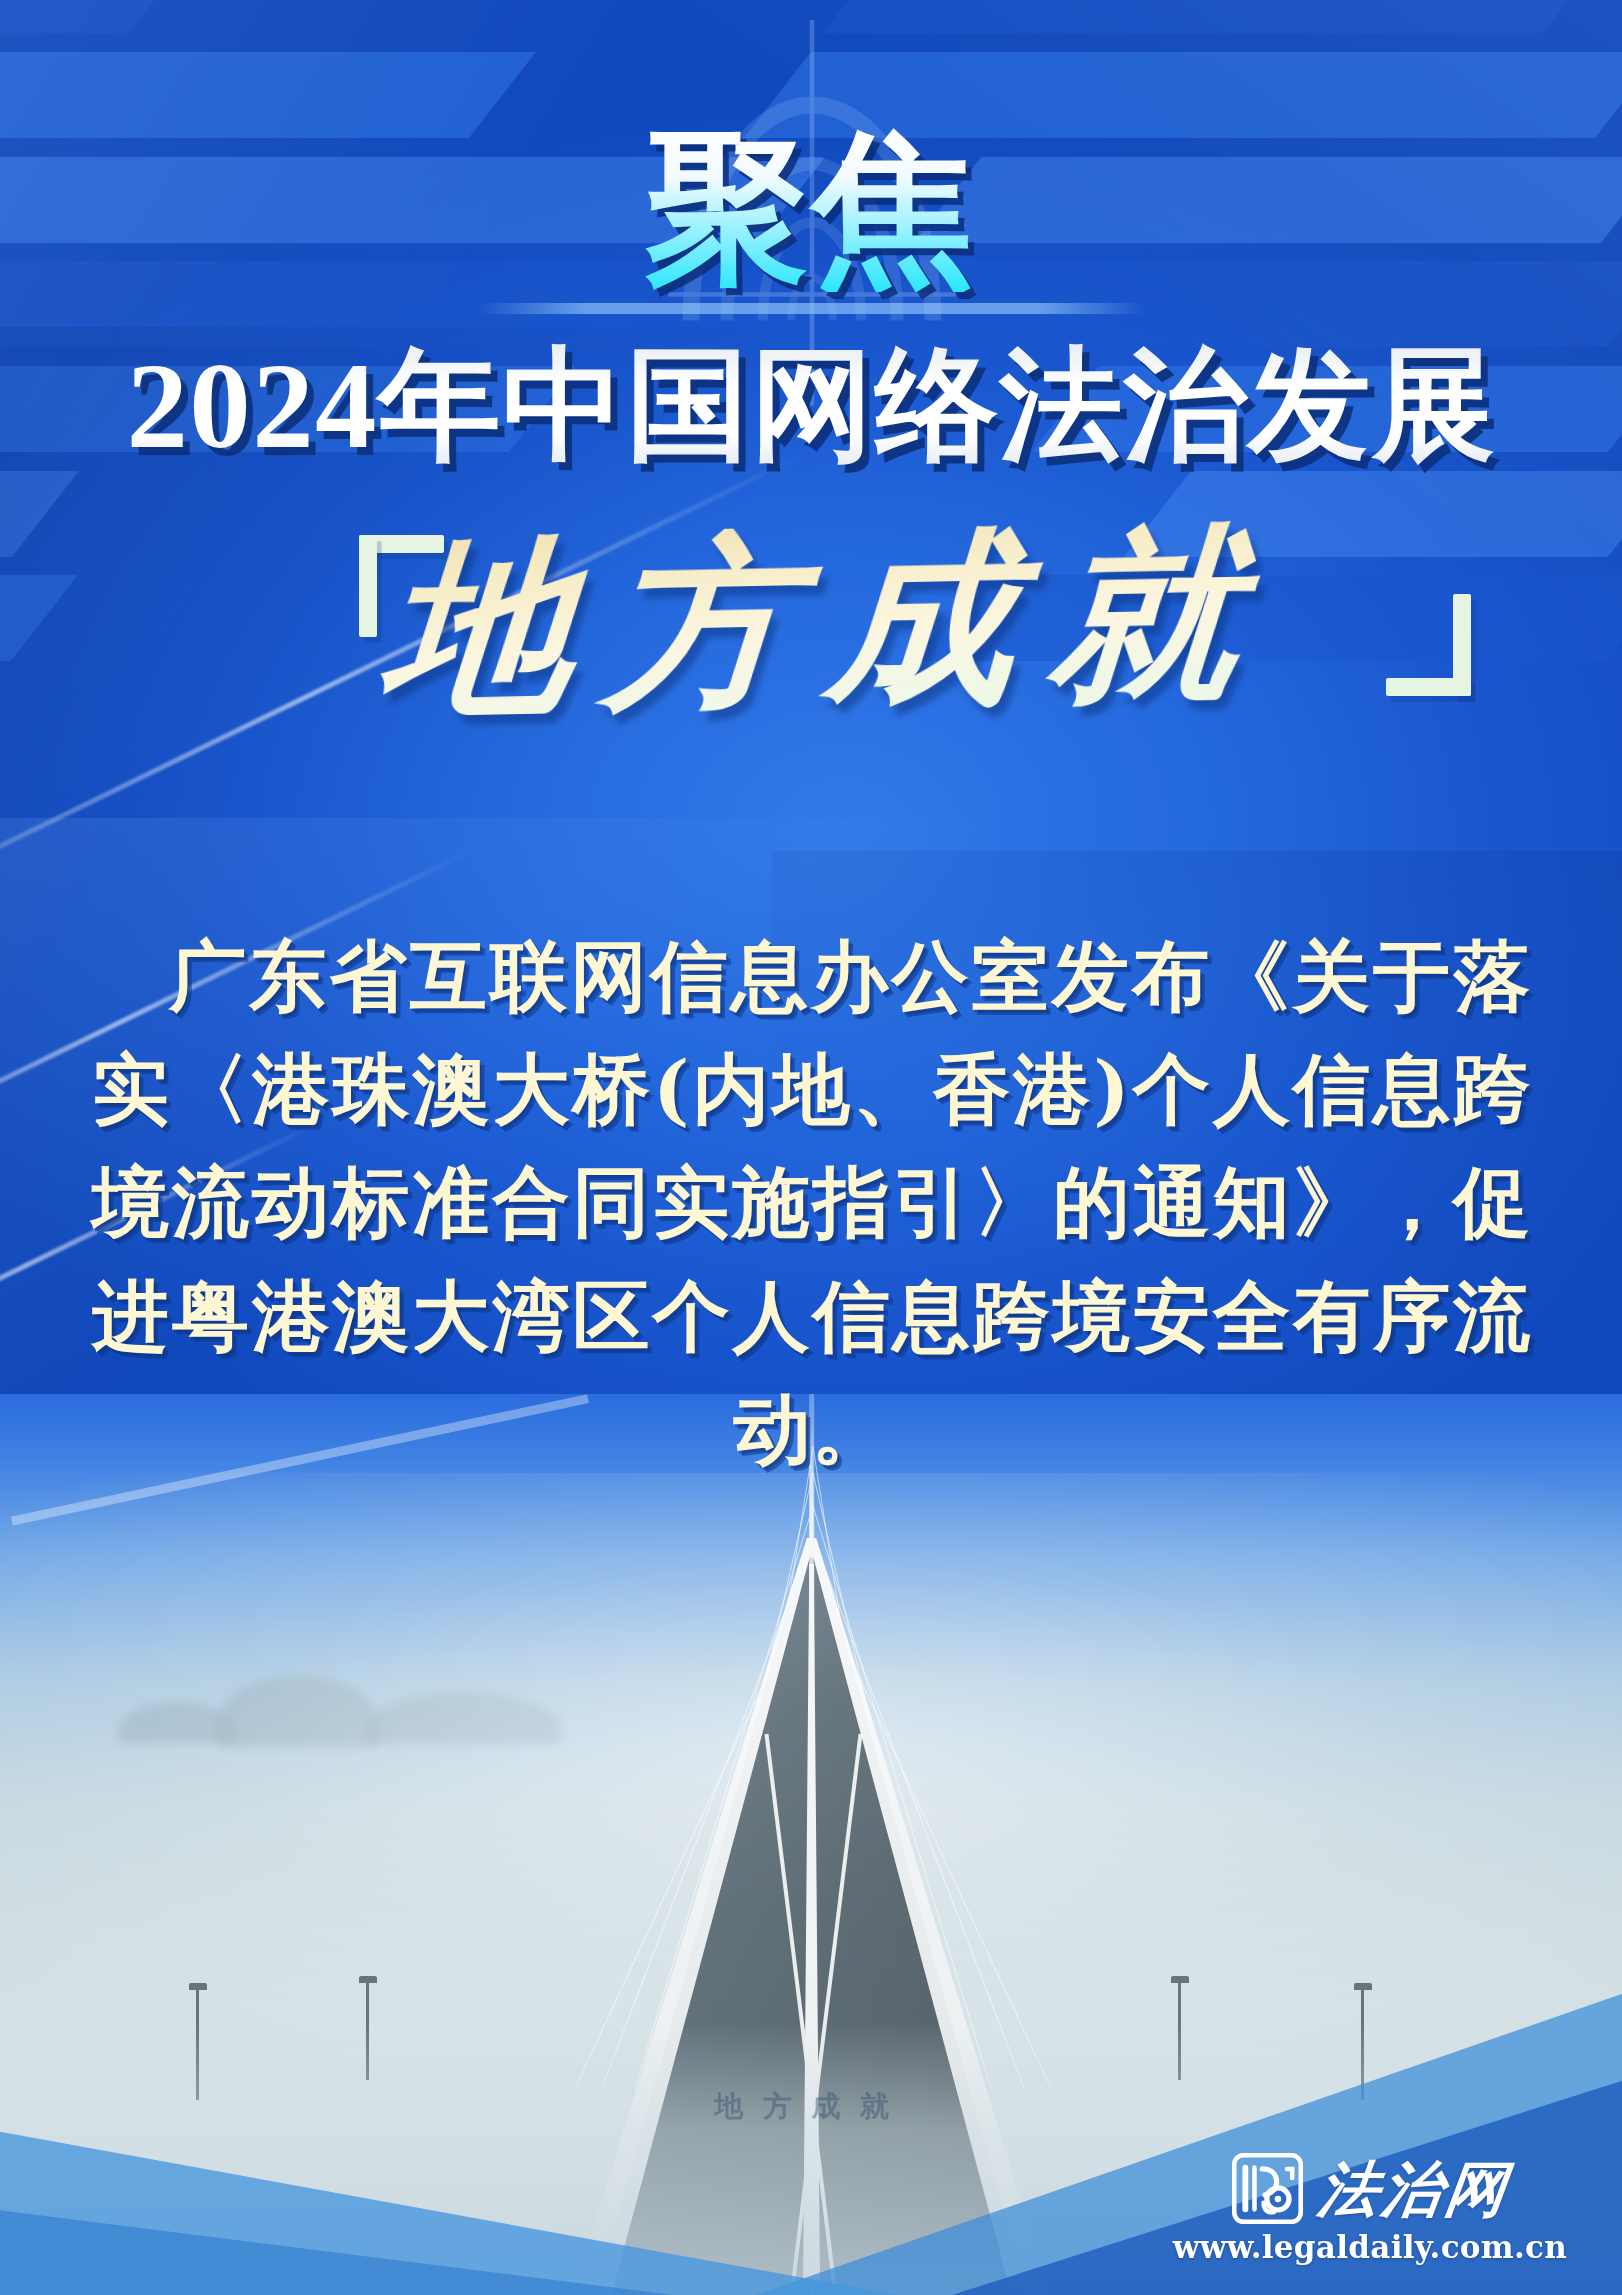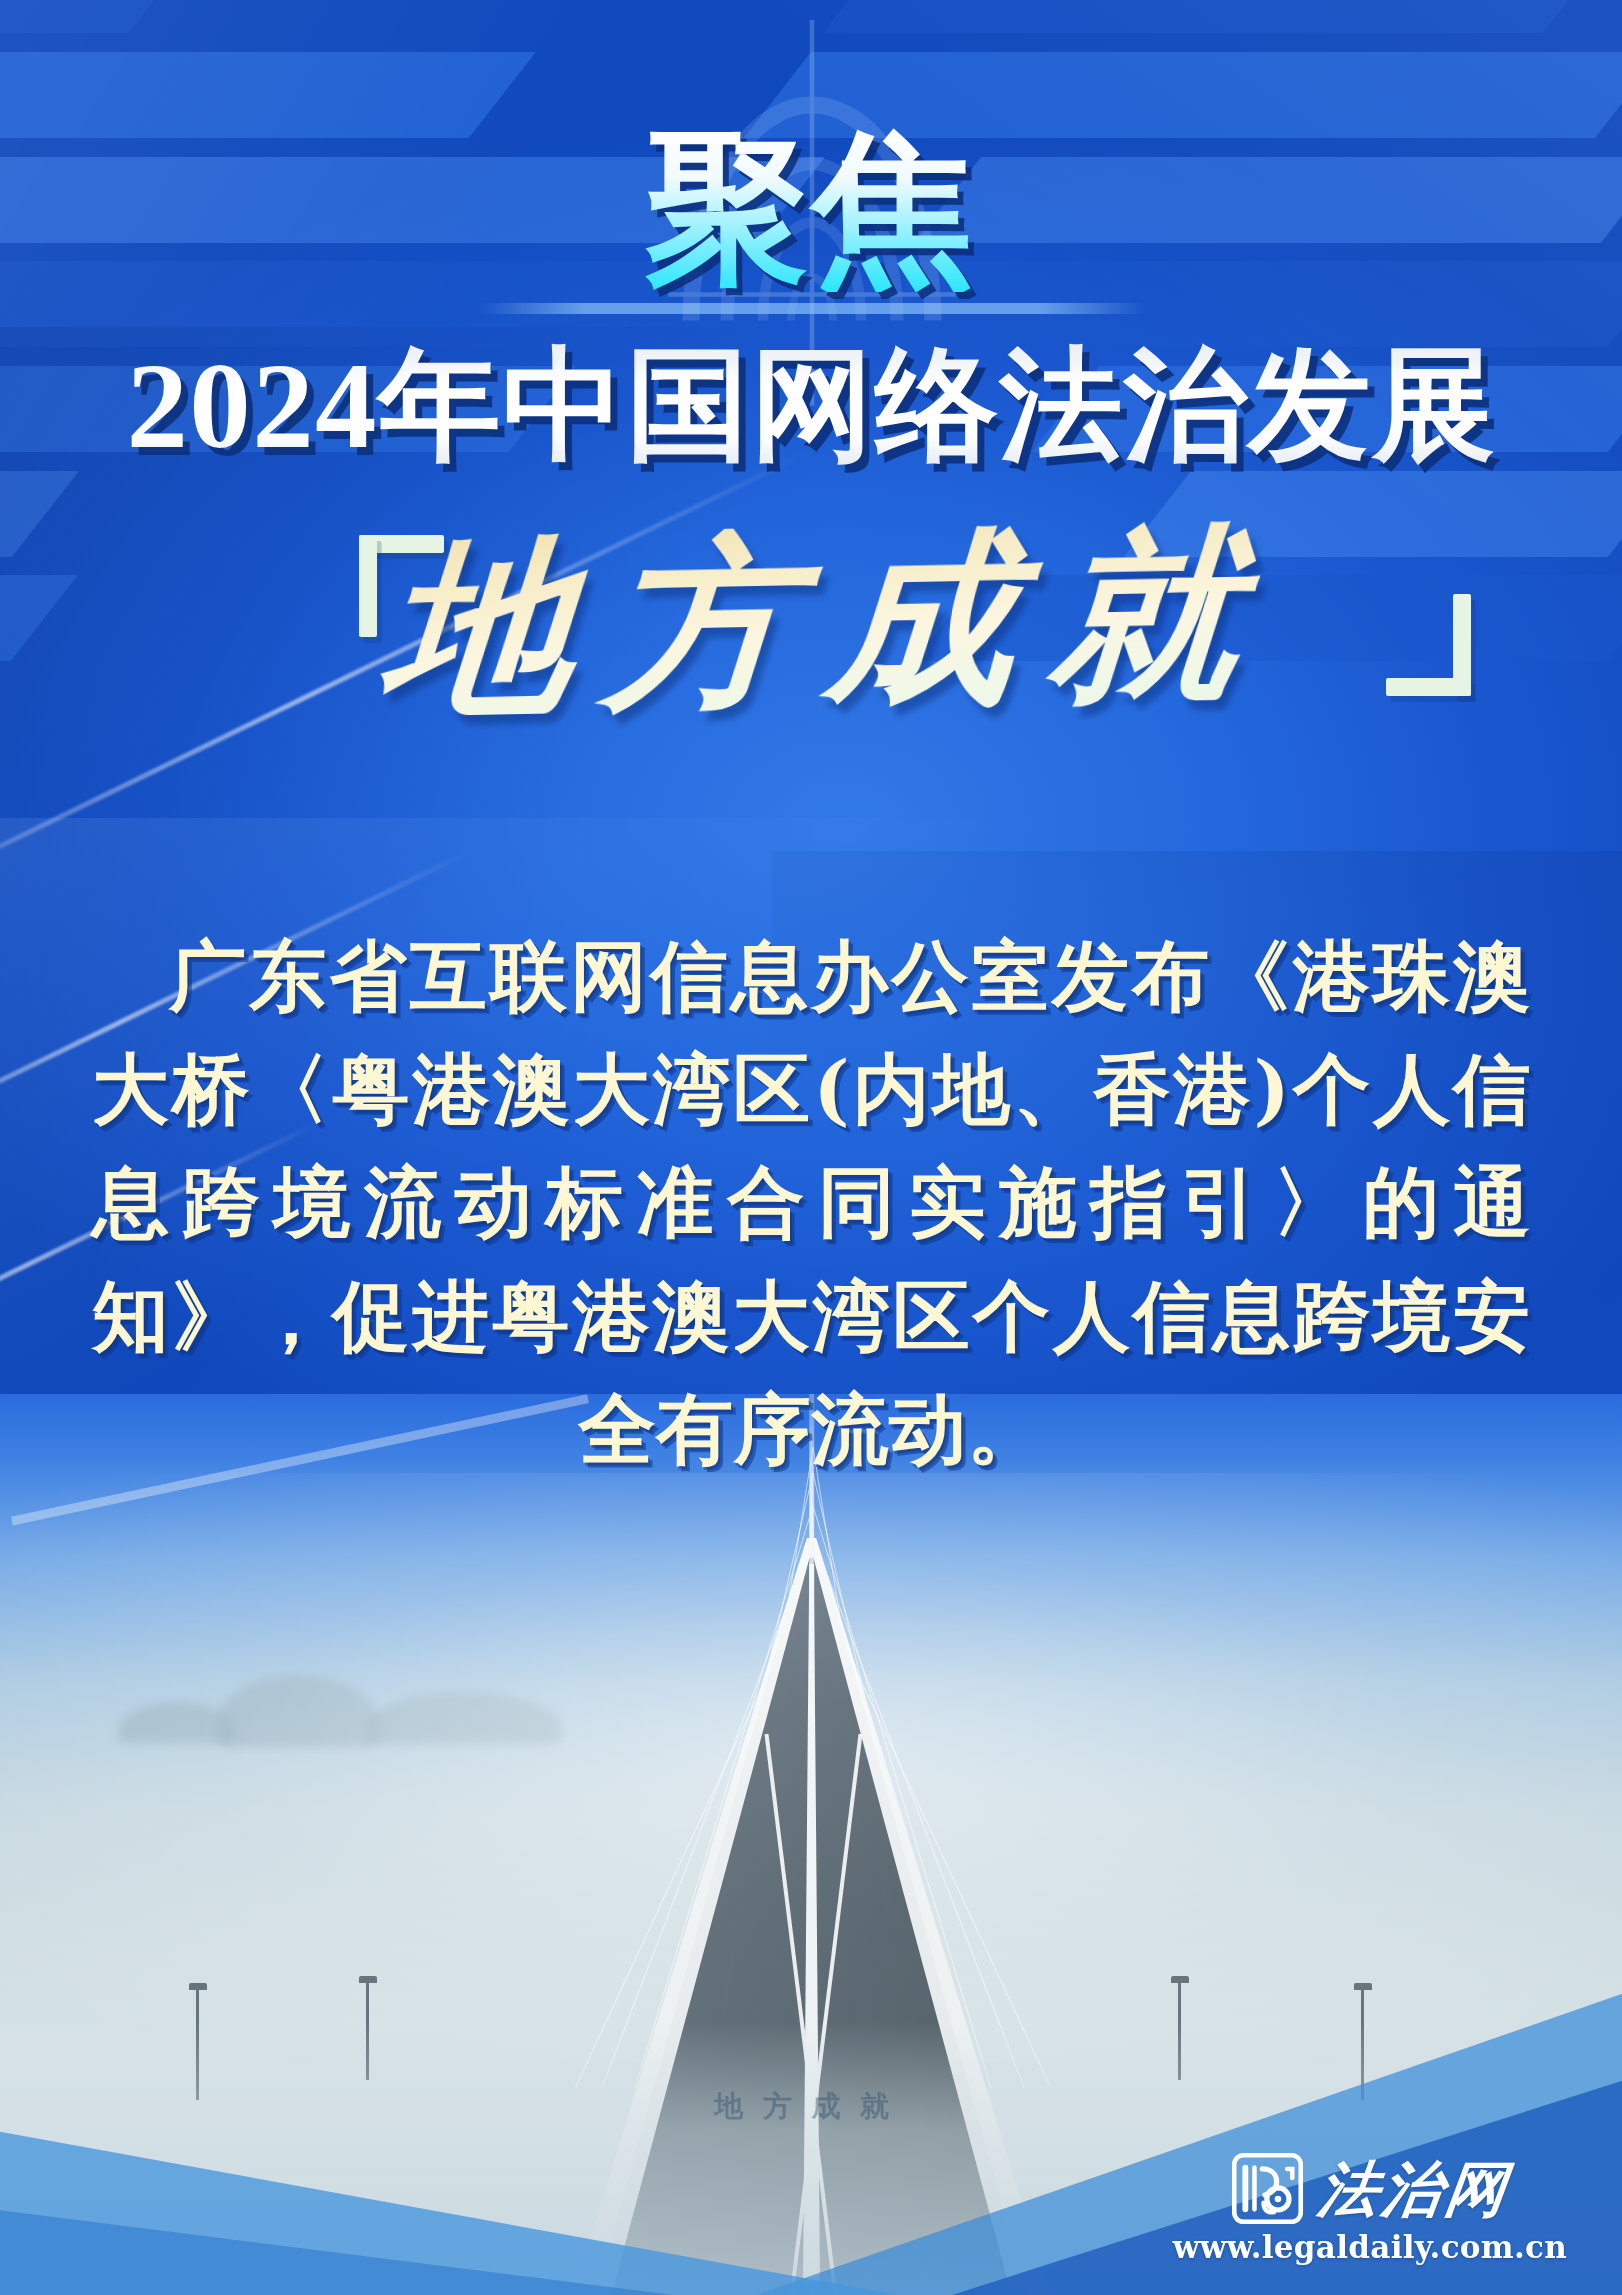--- a/index.html
+++ b/index.html
@@ -313,21 +313,21 @@
       <span class="h"></span>
         <span class="v"></span>
     </div>
     <div class="bracket br-br">
       <span class="h"></span>
         <span class="v"></span>
     </div>
     <div class="calli">地方成就</div>
   </div>
 
-  <div class="body-copy">广东省互联网信息办公室发布《港珠澳大桥〈粤港澳大湾区(内地、香港)个人信息跨境流动标准合同实施指引〉的通知》，促进粤港澳大湾区个人信息跨境安全有序流动。</div>
+  <div class="body-copy">广东省互联网信息办公室发布《关于落实〈港珠澳大桥(内地、香港)个人信息跨境流动标准合同实施指引〉的通知》，促进粤港澳大湾区个人信息跨境安全有序流动。</div>
 
   <div class="photo">
     <div class="photo-sky"></div>
 
     <div class="island isl1"></div>
     <div class="island isl2"></div>
     <div class="island isl3"></div>
 
     <div class="haze"></div>
 

